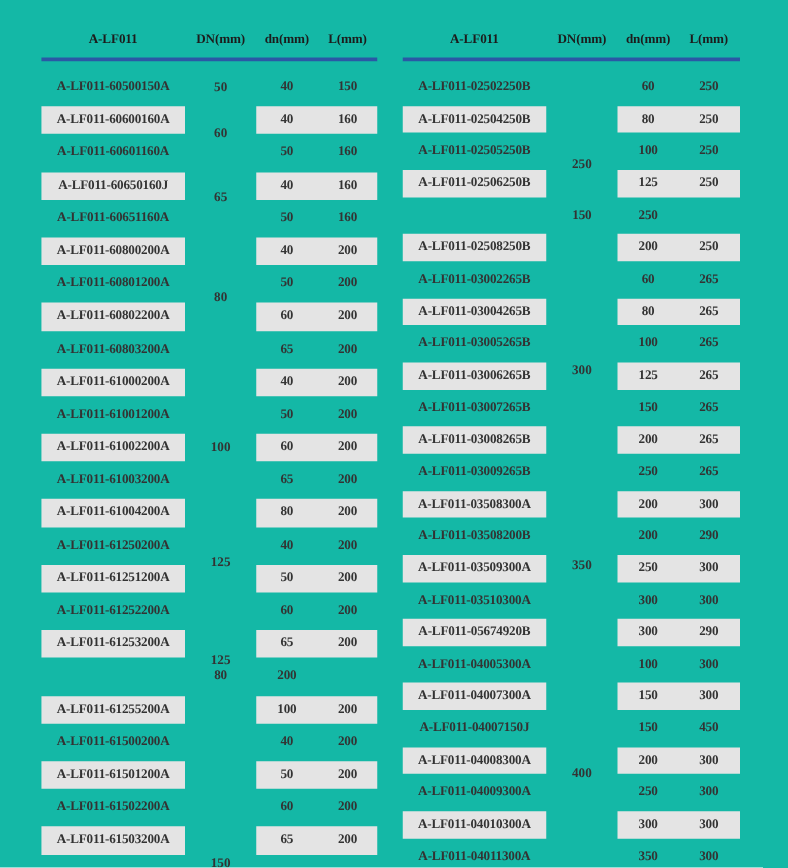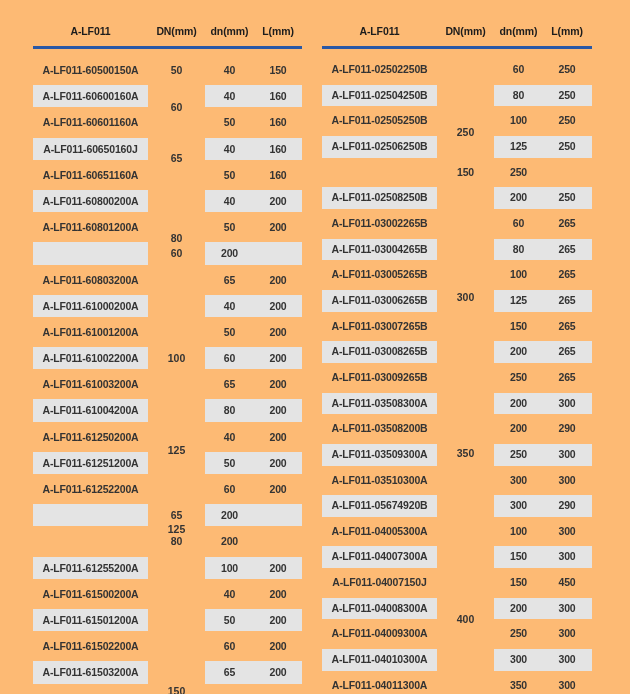--- a/index.html
+++ b/index.html
@@ -1,18 +1,18 @@
 <!DOCTYPE html>
 <html style="--accent: #2a58a5; --stripe: #e4e4e4; --text: #333333; --header-text: #1c1c1c;"><head>
 <meta charset="utf-8">
 <style>
   html,body{margin:0;padding:0;background:#fff;}
   .canvas{
-    position:relative;width:630px;height:694px;background:#fdba74;
-    font-family:Liberation Sans, sans-serif;overflow:hidden;
+    position:relative;width:630px;height:694px;background:#14b8a6;
+    font-family:Liberation Serif, serif;overflow:hidden;
   }
   .spec-table{position:absolute;top:0;height:694px;overflow:hidden;}
   #table-left{left:33px;width:269px;--rh:26.2px;}
   #table-right{left:322px;width:270px;--rh:25.66px;}
   .thead{
     display:grid;grid-template-columns:115px 57px 49px 48px;
     height:49px;box-sizing:border-box;align-items:end;
     border-bottom:3px solid var(--accent,#2a58a5);
     padding-bottom:9px;
   }
@@ -91,20 +91,21 @@
           <div class="cell">40</div>
           <div class="cell">200</div>
         </div>
         <div class="row">
           <div class="cell">A-LF011-60801200A</div>
           <div class="cell"></div>
           <div class="cell">50</div>
           <div class="cell">200</div>
         </div>
         <div class="row alt">
+          <div class="cell">A-LF011-60802200A</div>
           <div class="cell"></div>
           <div class="cell">60</div>
           <div class="cell">200</div>
         </div>
         <div class="row">
           <div class="cell">A-LF011-60803200A</div>
           <div class="cell"></div>
           <div class="cell">65</div>
           <div class="cell">200</div>
         </div>
@@ -150,20 +151,21 @@
           <div class="cell">50</div>
           <div class="cell">200</div>
         </div>
         <div class="row">
           <div class="cell">A-LF011-61252200A</div>
           <div class="cell"></div>
           <div class="cell">60</div>
           <div class="cell">200</div>
         </div>
         <div class="row alt">
+          <div class="cell">A-LF011-61253200A</div>
           <div class="cell"></div>
           <div class="cell">65</div>
           <div class="cell">200</div>
         </div>
         <div class="row">
           <div class="cell"></div>
           <div class="cell">80</div>
           <div class="cell">200</div>
         </div>
         <div class="row alt">

